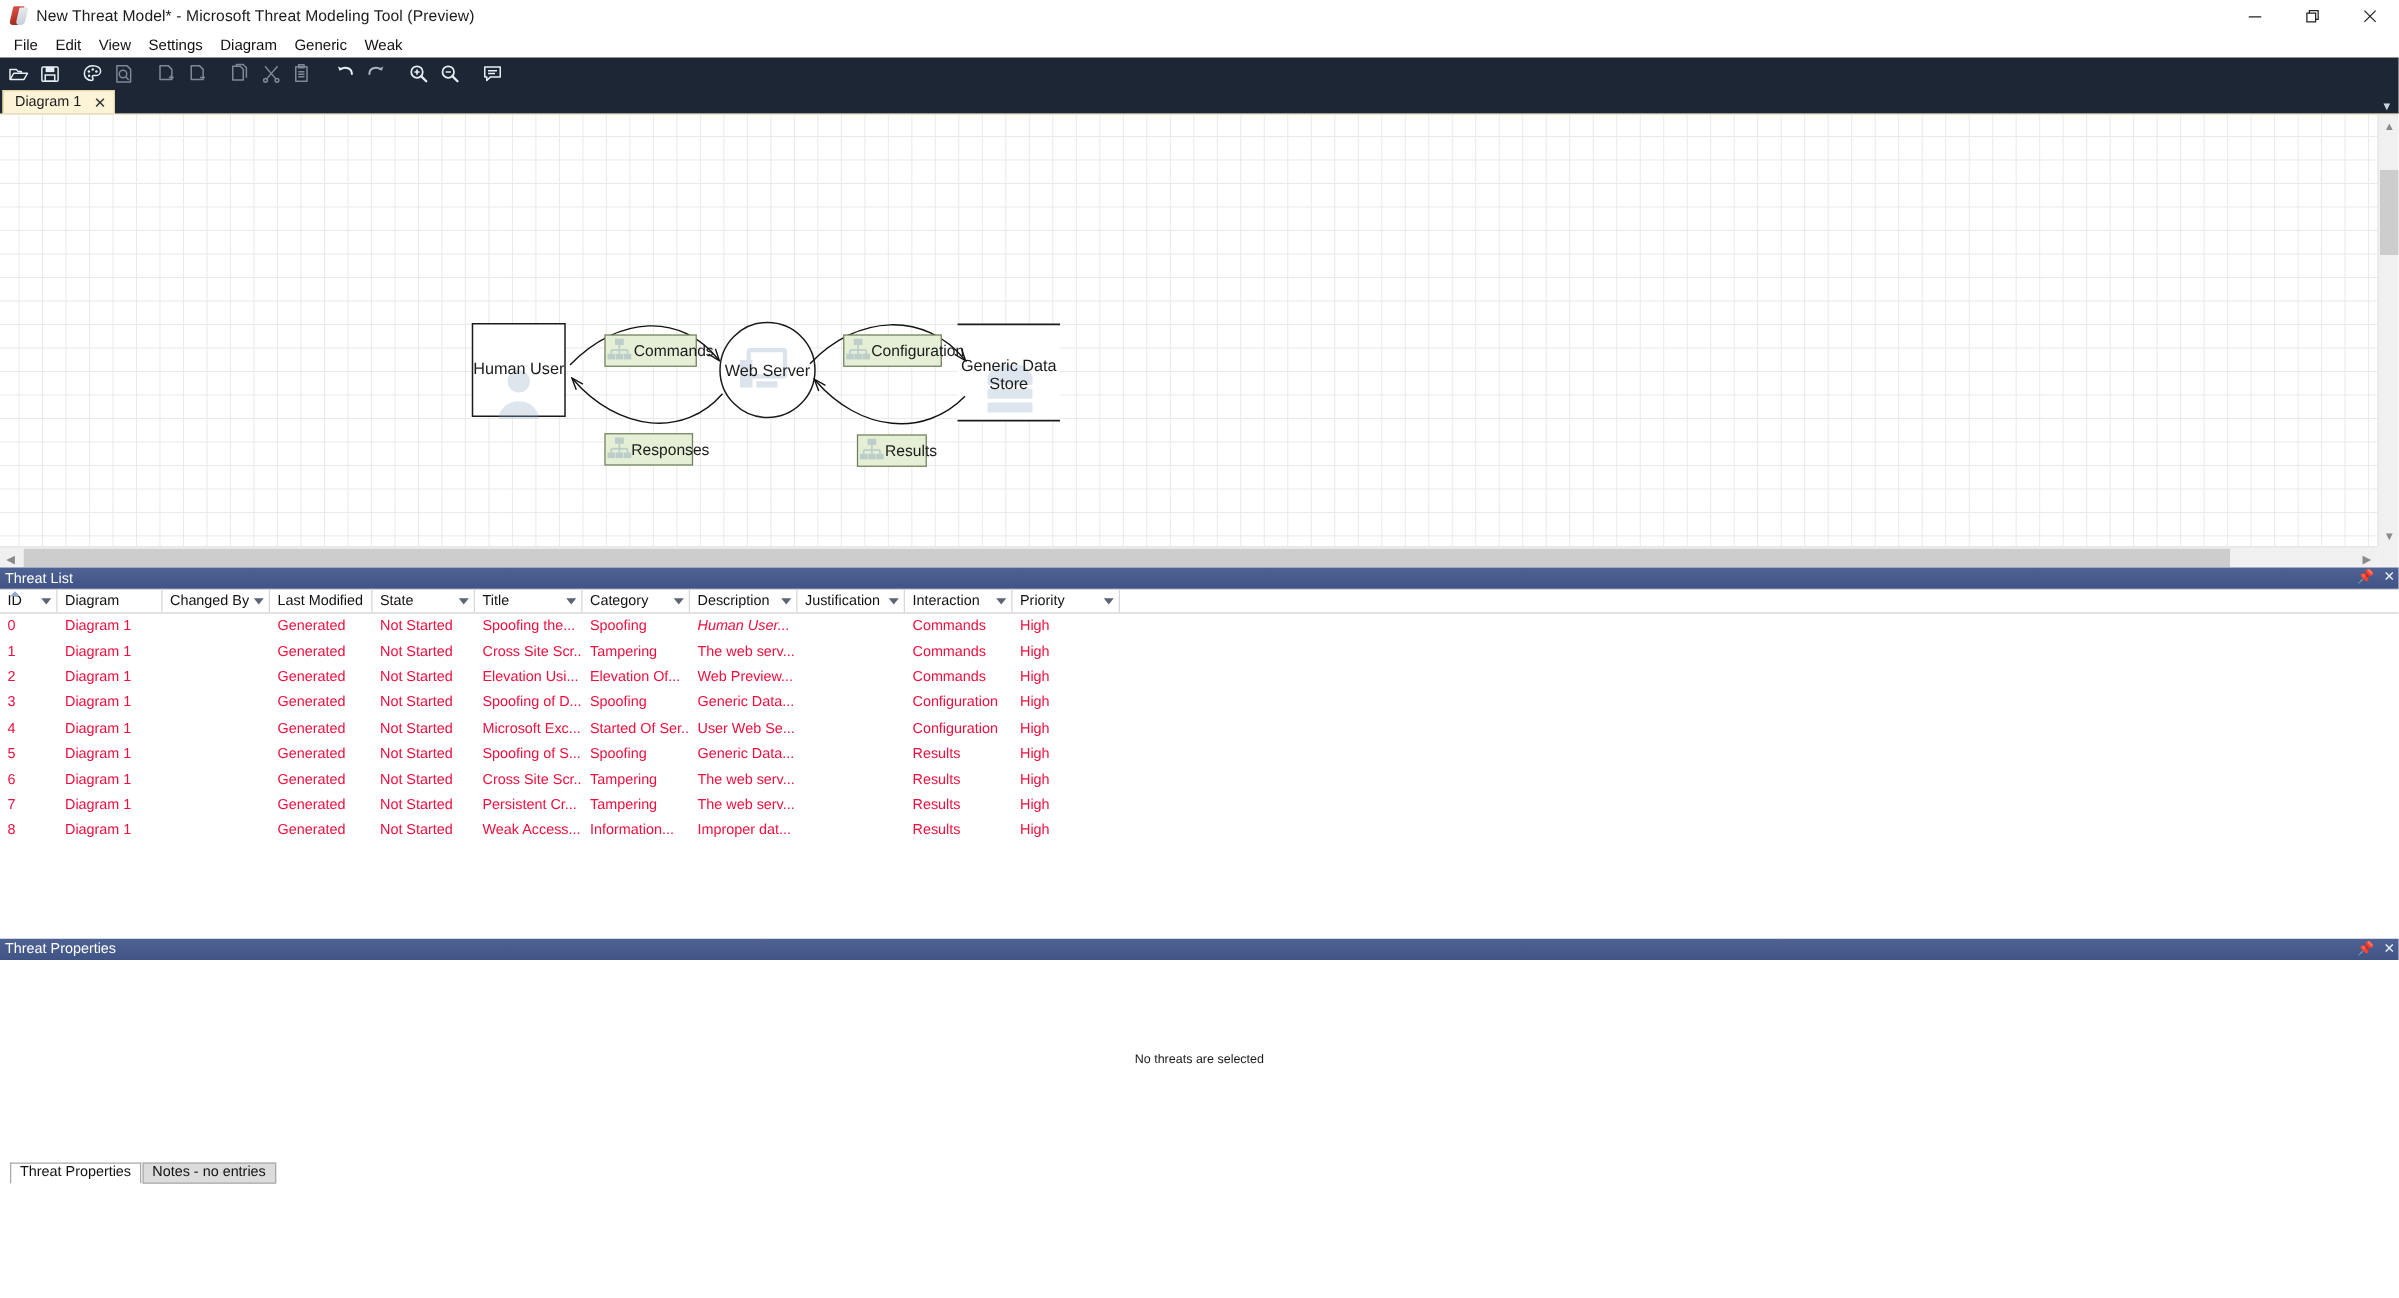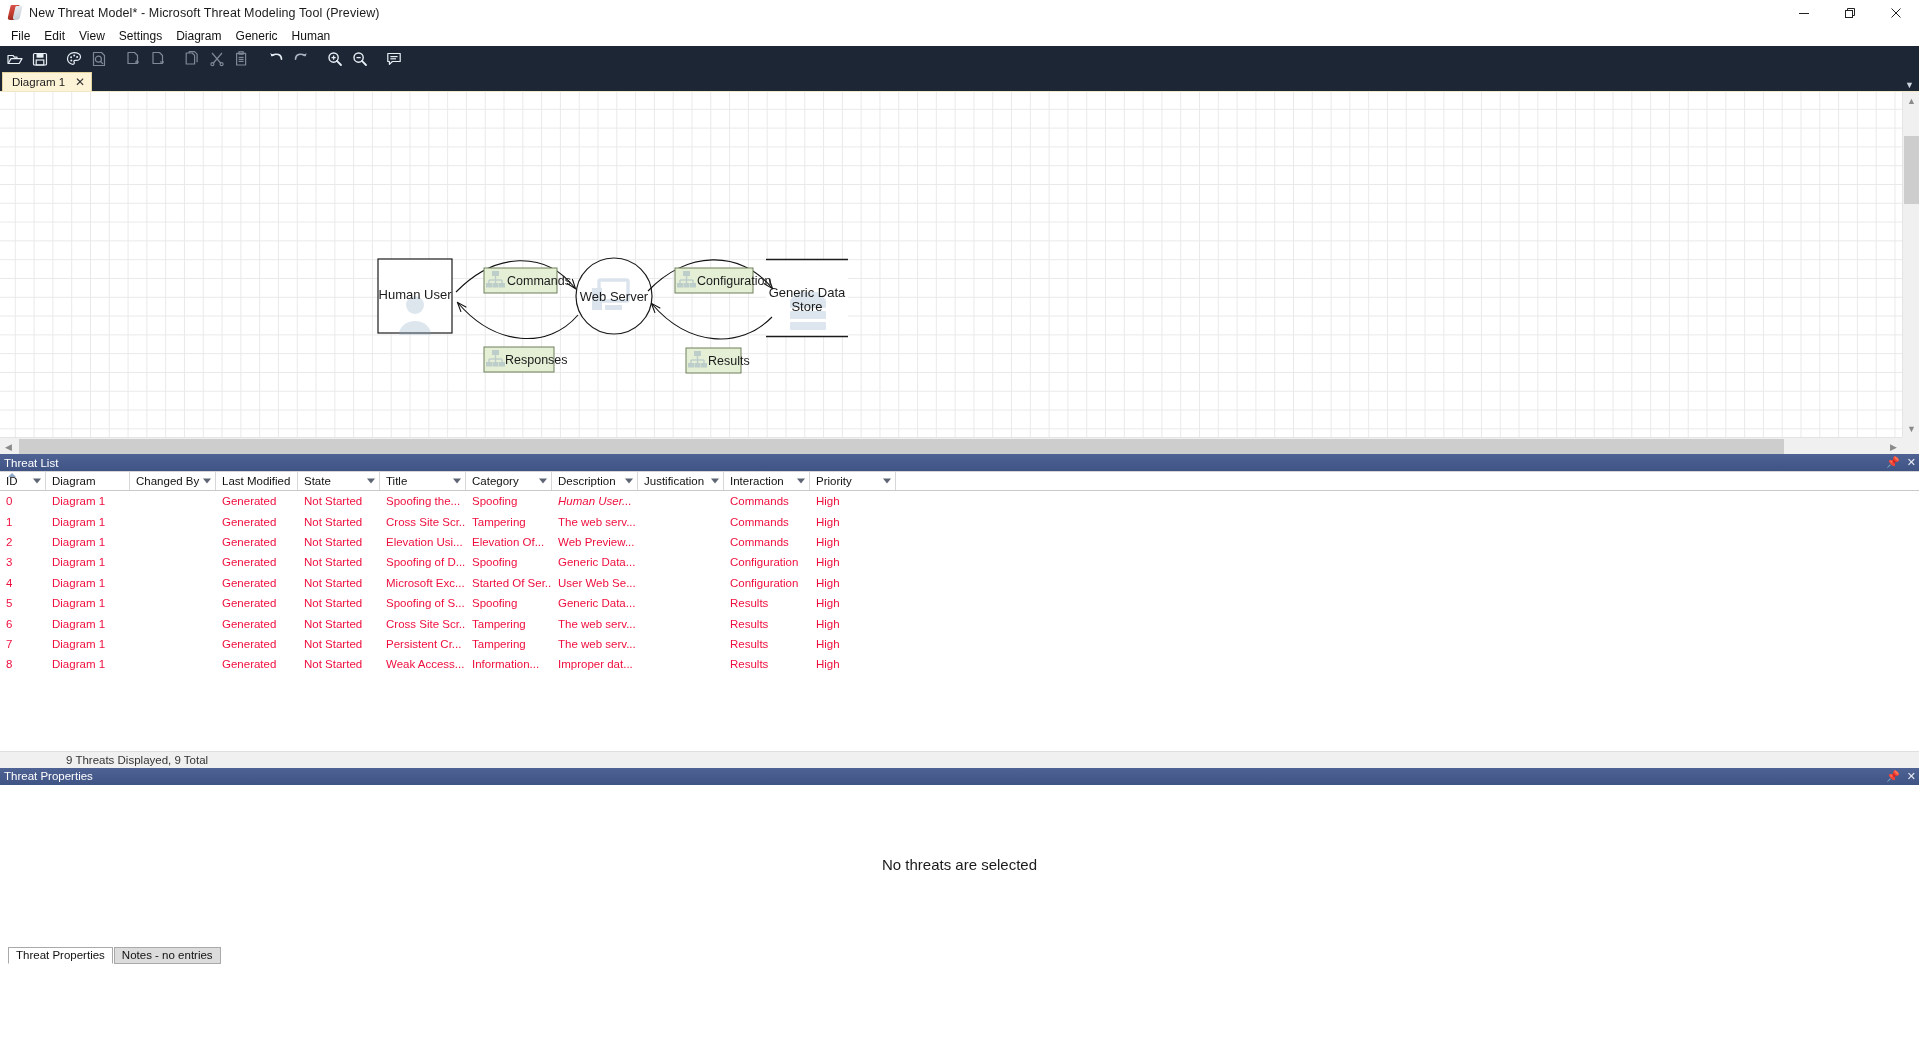--- a/index.html
+++ b/index.html
@@ -254,21 +254,21 @@
     color: #333;
     display: flex; align-items: center;
     padding-left: 66px;
   }
 
   
   .props-body {
     height: 160px;
     background: #ffffff;
     display: flex; align-items: center; justify-content: center;
-    font-size: 15px;
+    font-size: 10px;
     color: #1b1b1b;
   }
   .bottom-tabs {
     height: 19px;
     background: #ffffff;
     display: flex; align-items: flex-end;
     padding-left: 8px;
     border-top: 1px solid #ffffff;
   }
   .btab {
@@ -314,21 +314,21 @@
   </div>
 </div>
 
 <div class="menubar">
   <div class="menu-item">File</div>
   <div class="menu-item">Edit</div>
   <div class="menu-item">View</div>
   <div class="menu-item">Settings</div>
   <div class="menu-item">Diagram</div>
   <div class="menu-item">Generic</div>
-  <div class="menu-item">Human</div>
+  <div class="menu-item">Weak</div>
 </div>
 
 <div class="toolbar">
 
   <div class="tb-btn">
     <svg width="18" height="18" viewBox="0 0 18 18" class="tb-ico">
       <path d="M2 13.5 V5.5 h5 l1.4 1.6 H11 v1.2" stroke-linejoin="round"></path>
       <path d="M2.2 13.5 L5 8.6 H16 L13.2 13.5 Z" stroke-linejoin="round"></path>
     </svg>
   </div>
@@ -758,21 +758,20 @@
         <div class="gc" style="width: 82px; color: rgb(239, 15, 62);">Not Started</div>
         <div class="gc" style="width: 86px; color: rgb(239, 15, 62);">Weak Access...</div>
         <div class="gc" style="width: 86px; color: rgb(239, 15, 62);">Information...</div>
         <div class="gc" style="width: 86px; color: rgb(239, 15, 62);">Improper dat...</div>
         <div class="gc" style="width: 86px; color: rgb(239, 15, 62);"></div>
         <div class="gc" style="width: 86px; color: rgb(239, 15, 62);">Results</div>
         <div class="gc" style="width: 86px; color: rgb(239, 15, 62);">High</div>
       </div>
     </div>
   <div class="grid-filler"></div>
-  <div class="grid-status">9 Threats Displayed, 9 Total</div>
 </div>
 
 <div class="panel-header">
   <span>Threat Properties</span>
   <span class="panel-header-actions">
     <span class="ph-icon">📌</span>
     <span class="ph-icon">✕</span>
   </span>
 </div>
 <div class="props-body">

